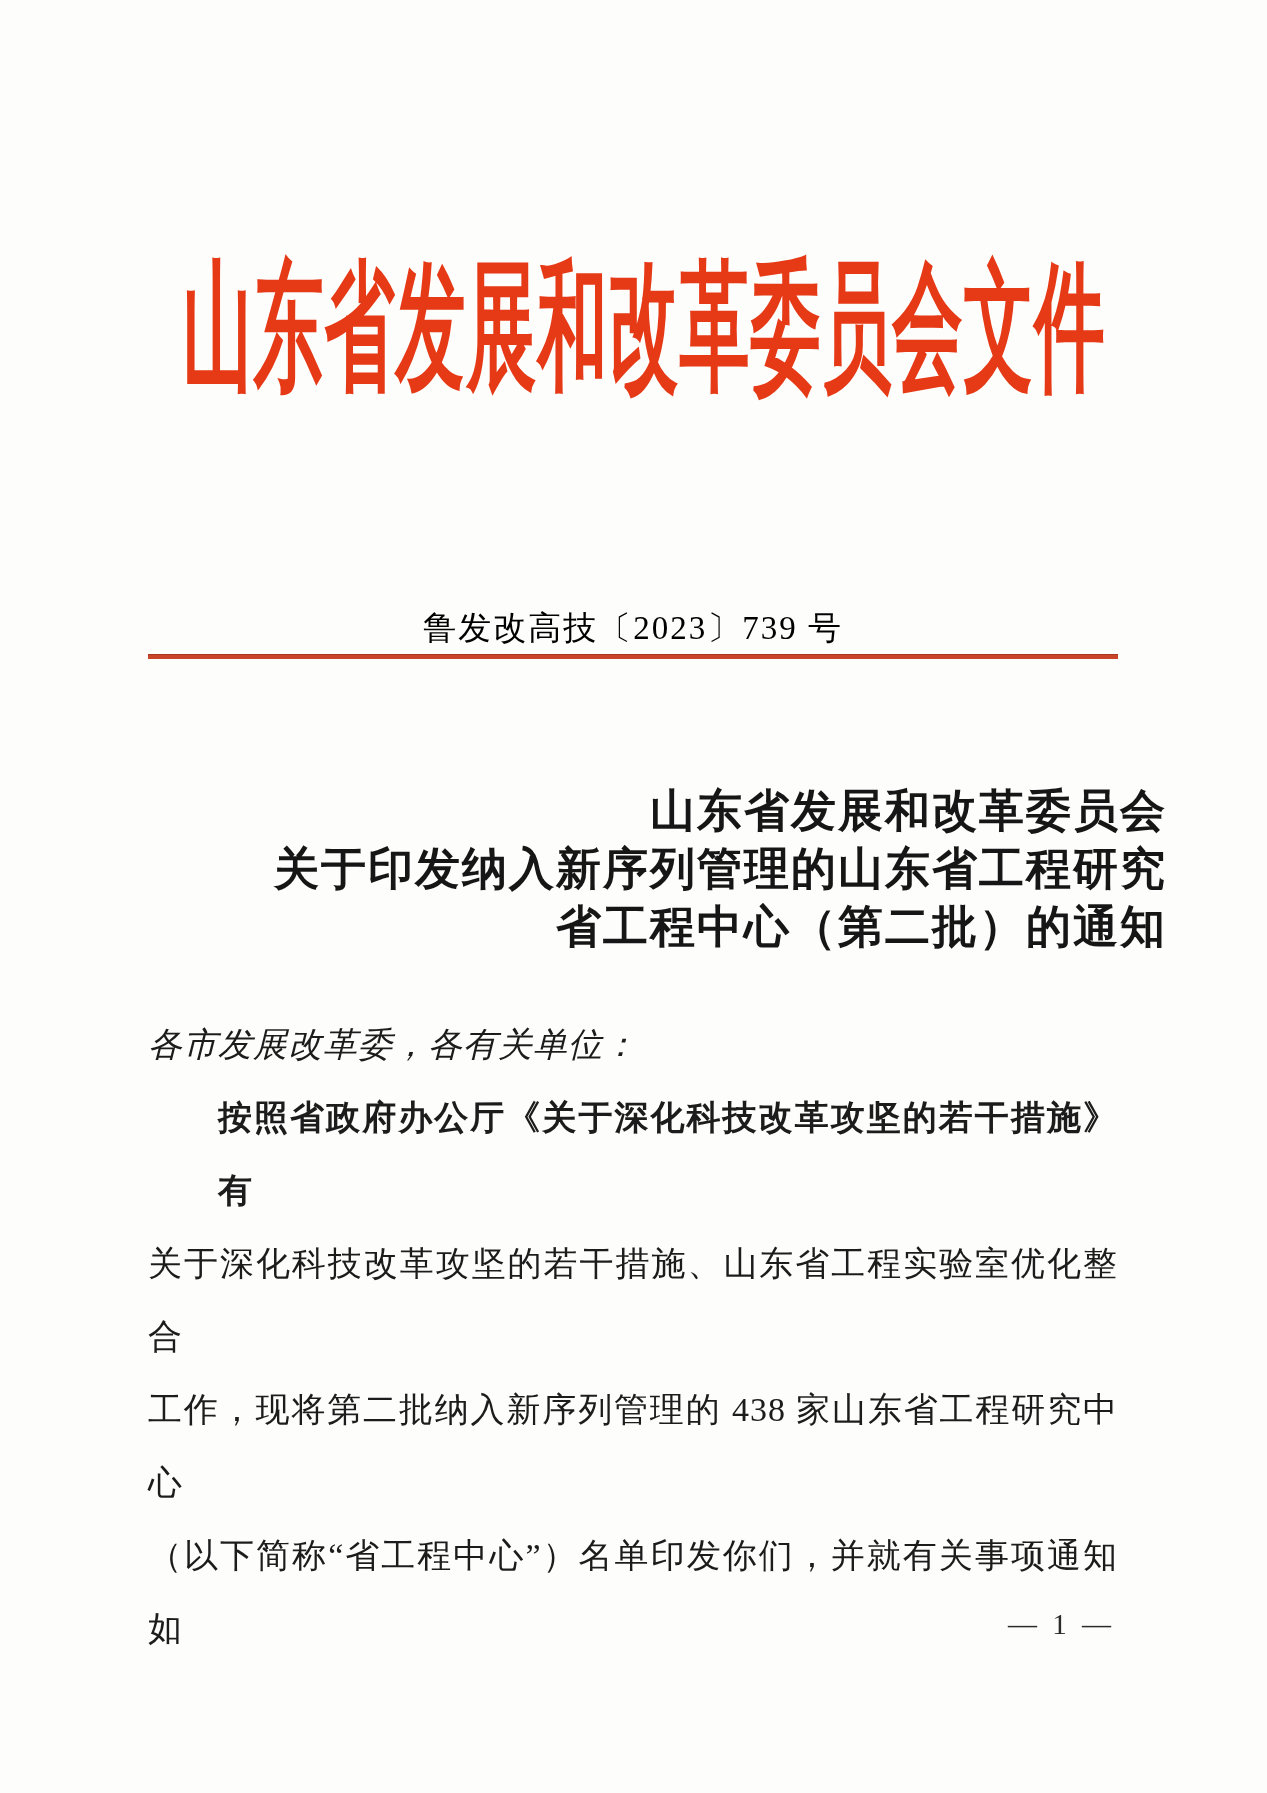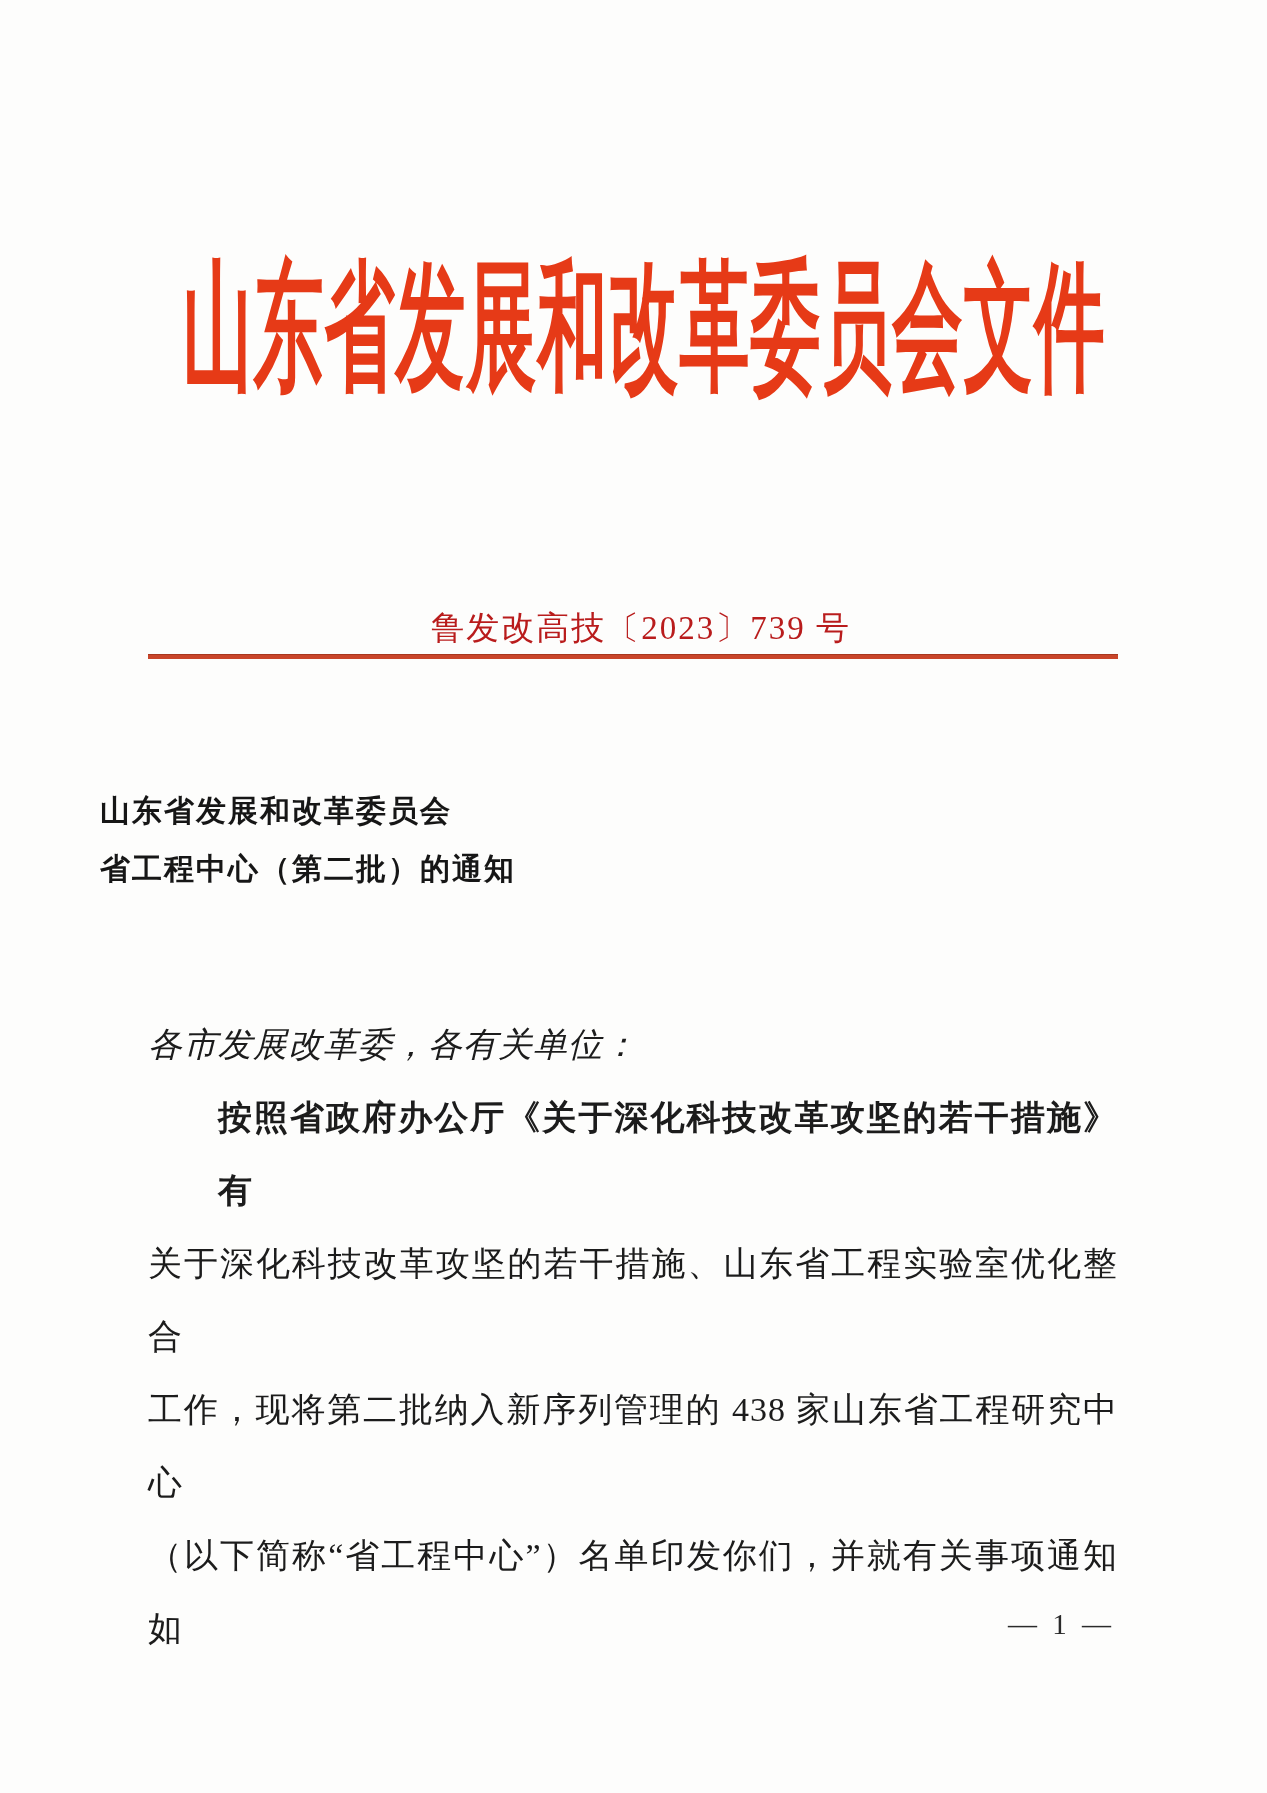--- a/index.html
+++ b/index.html
@@ -36,45 +36,45 @@
     white-space: nowrap;
     letter-spacing: 2px;
     transform: scaleX(0.5);
     transform-origin: 50% 50%;
     font-family: "Liberation Serif", "DejaVu Serif", serif;
   }
   
   .docnum {
     position: absolute;
     top: 606px;
-    left: 156px;
+    left: 148px;
     width: 970px;
     text-align: center;
     font-size: 33px;
     letter-spacing: 2px;
-    color: #b91c1c;
+    color: #000000;
   }
   
   .rule {
     position: absolute;
     top: 654px;
     left: 148px;
     width: 970px;
     height: 4px;
     border-top: 1px solid #a8371f;
   }
   
   .title {
     position: absolute;
     top: 782px;
     left: 100px;
     width: 1067px;
-    text-align: left;
+    text-align: right;
     font-weight: bold;
-    font-size: 30px;
+    font-size: 45px;
     line-height: 58px;
     letter-spacing: 2px;
     color: #161616;
   }
   
   .body {
     position: absolute;
     top: 1008px;
     left: 148px;
     width: 970px;
@@ -114,20 +114,21 @@
   <div class="banner-wrap">
     <div class="banner-text" style="color: rgb(230, 58, 23);">山东省发展和改革委员会文件</div>
   </div>
 
   <div class="docnum">鲁发改高技〔2023〕739 号</div>
 
   <div class="rule" style="background: rgb(201, 69, 42);"></div>
 
   <div class="title">
     <div>山东省发展和改革委员会</div>
+    <div>关于印发纳入新序列管理的山东省工程研究</div>
     <div>省工程中心（第二批）的通知</div>
   </div>
 
   <div class="body">
     <div class="line short">各市发展改革委，各有关单位：</div>
     <div class="line indent">按照省政府办公厅《关于深化科技改革攻坚的若干措施》有</div>
     <div class="line">关于深化科技改革攻坚的若干措施、山东省工程实验室优化整合</div>
     <div class="line">工作，现将第二批纳入新序列管理的 438 家山东省工程研究中心</div>
     <div class="line">（以下简称“省工程中心”）名单印发你们，并就有关事项通知如</div>
 

